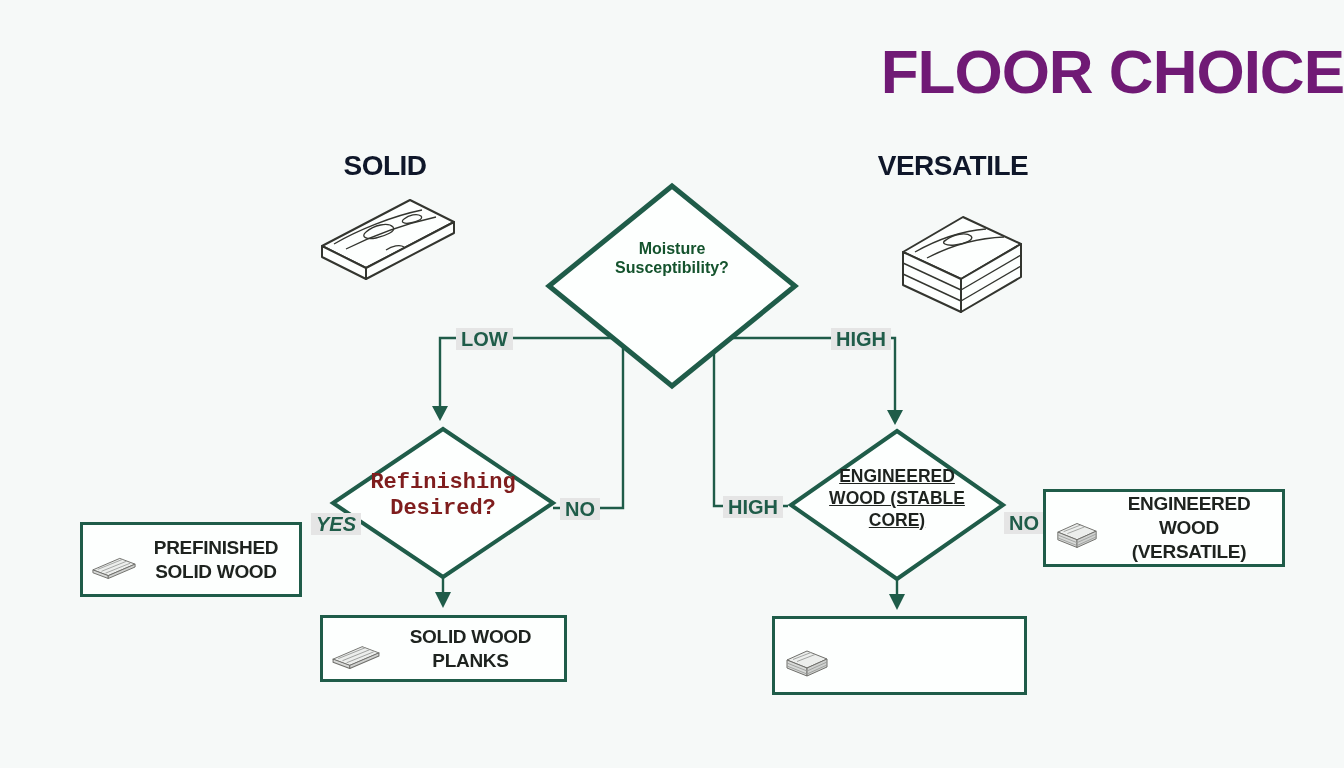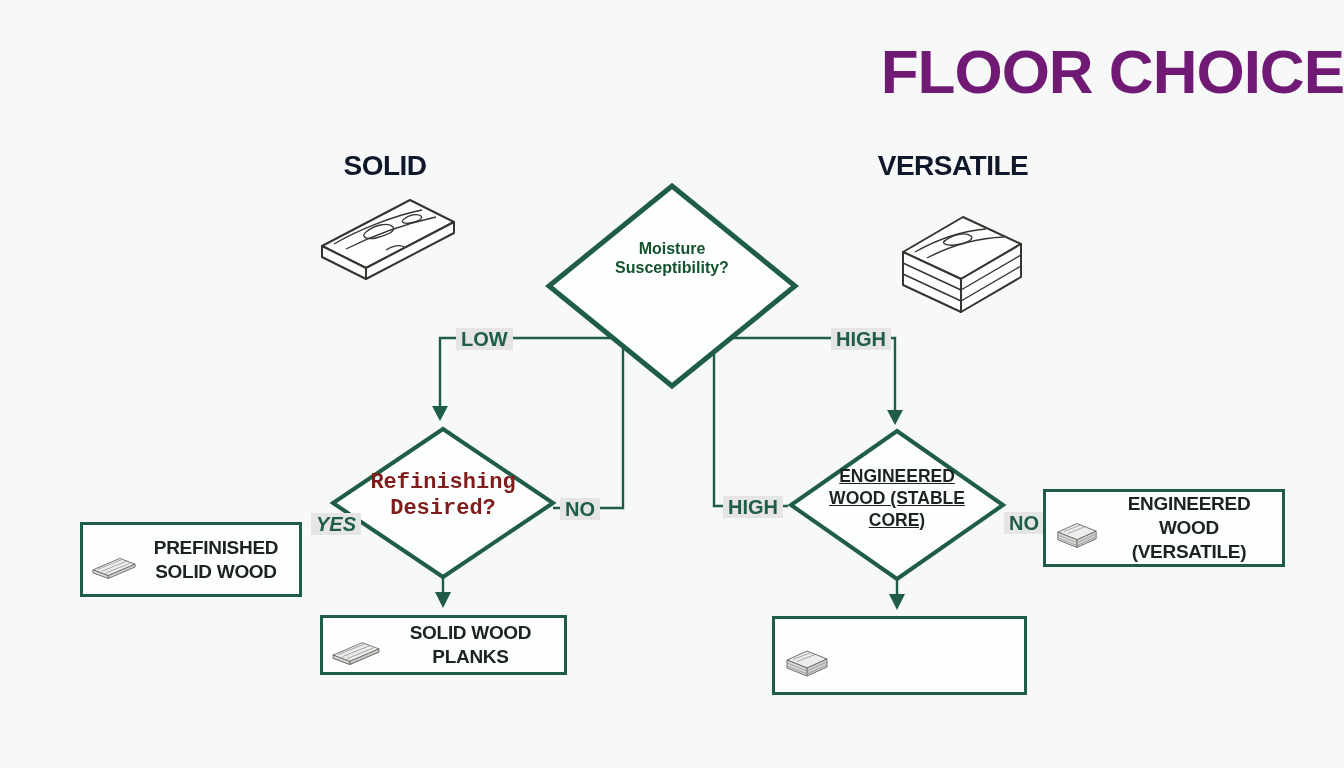--- a/index.html
+++ b/index.html
@@ -131,21 +131,21 @@
       <g stroke="#9a9c9a" stroke-width="0.9" fill="none">
         <line x1="7" y1="15.5" x2="33" y2="5"></line>
         <line x1="11" y1="17.5" x2="37" y2="7"></line>
         <line x1="15" y1="19.5" x2="41" y2="9"></line>
       </g>
     </svg>
   </span>
   <div class="box-label">PREFINISHED SOLID WOOD</div>
 </div>
 
-<div class="abs outcome-box" style="left:320px;top:615px;width:247px;height:60px;">
+<div class="abs outcome-box" style="left:320px;top:615px;width:247px;height:67px;">
   <span class="box-icon">
     <svg width="50" height="28" viewBox="0 0 48 26">
       <g stroke="#6f6f6b" stroke-width="1" stroke-linejoin="round">
         <polygon points="2,16 30,4 46,10 18,22" fill="#eceeec"></polygon>
         <polygon points="2,16 18,22 18,25 2,19" fill="#d8dad8"></polygon>
         <polygon points="18,22 46,10 46,13 18,25" fill="#cfd1cf"></polygon>
       </g>
       <g stroke="#9a9c9a" stroke-width="0.9" fill="none">
         <line x1="7" y1="15.5" x2="33" y2="5"></line>
         <line x1="11" y1="17.5" x2="37" y2="7"></line>

